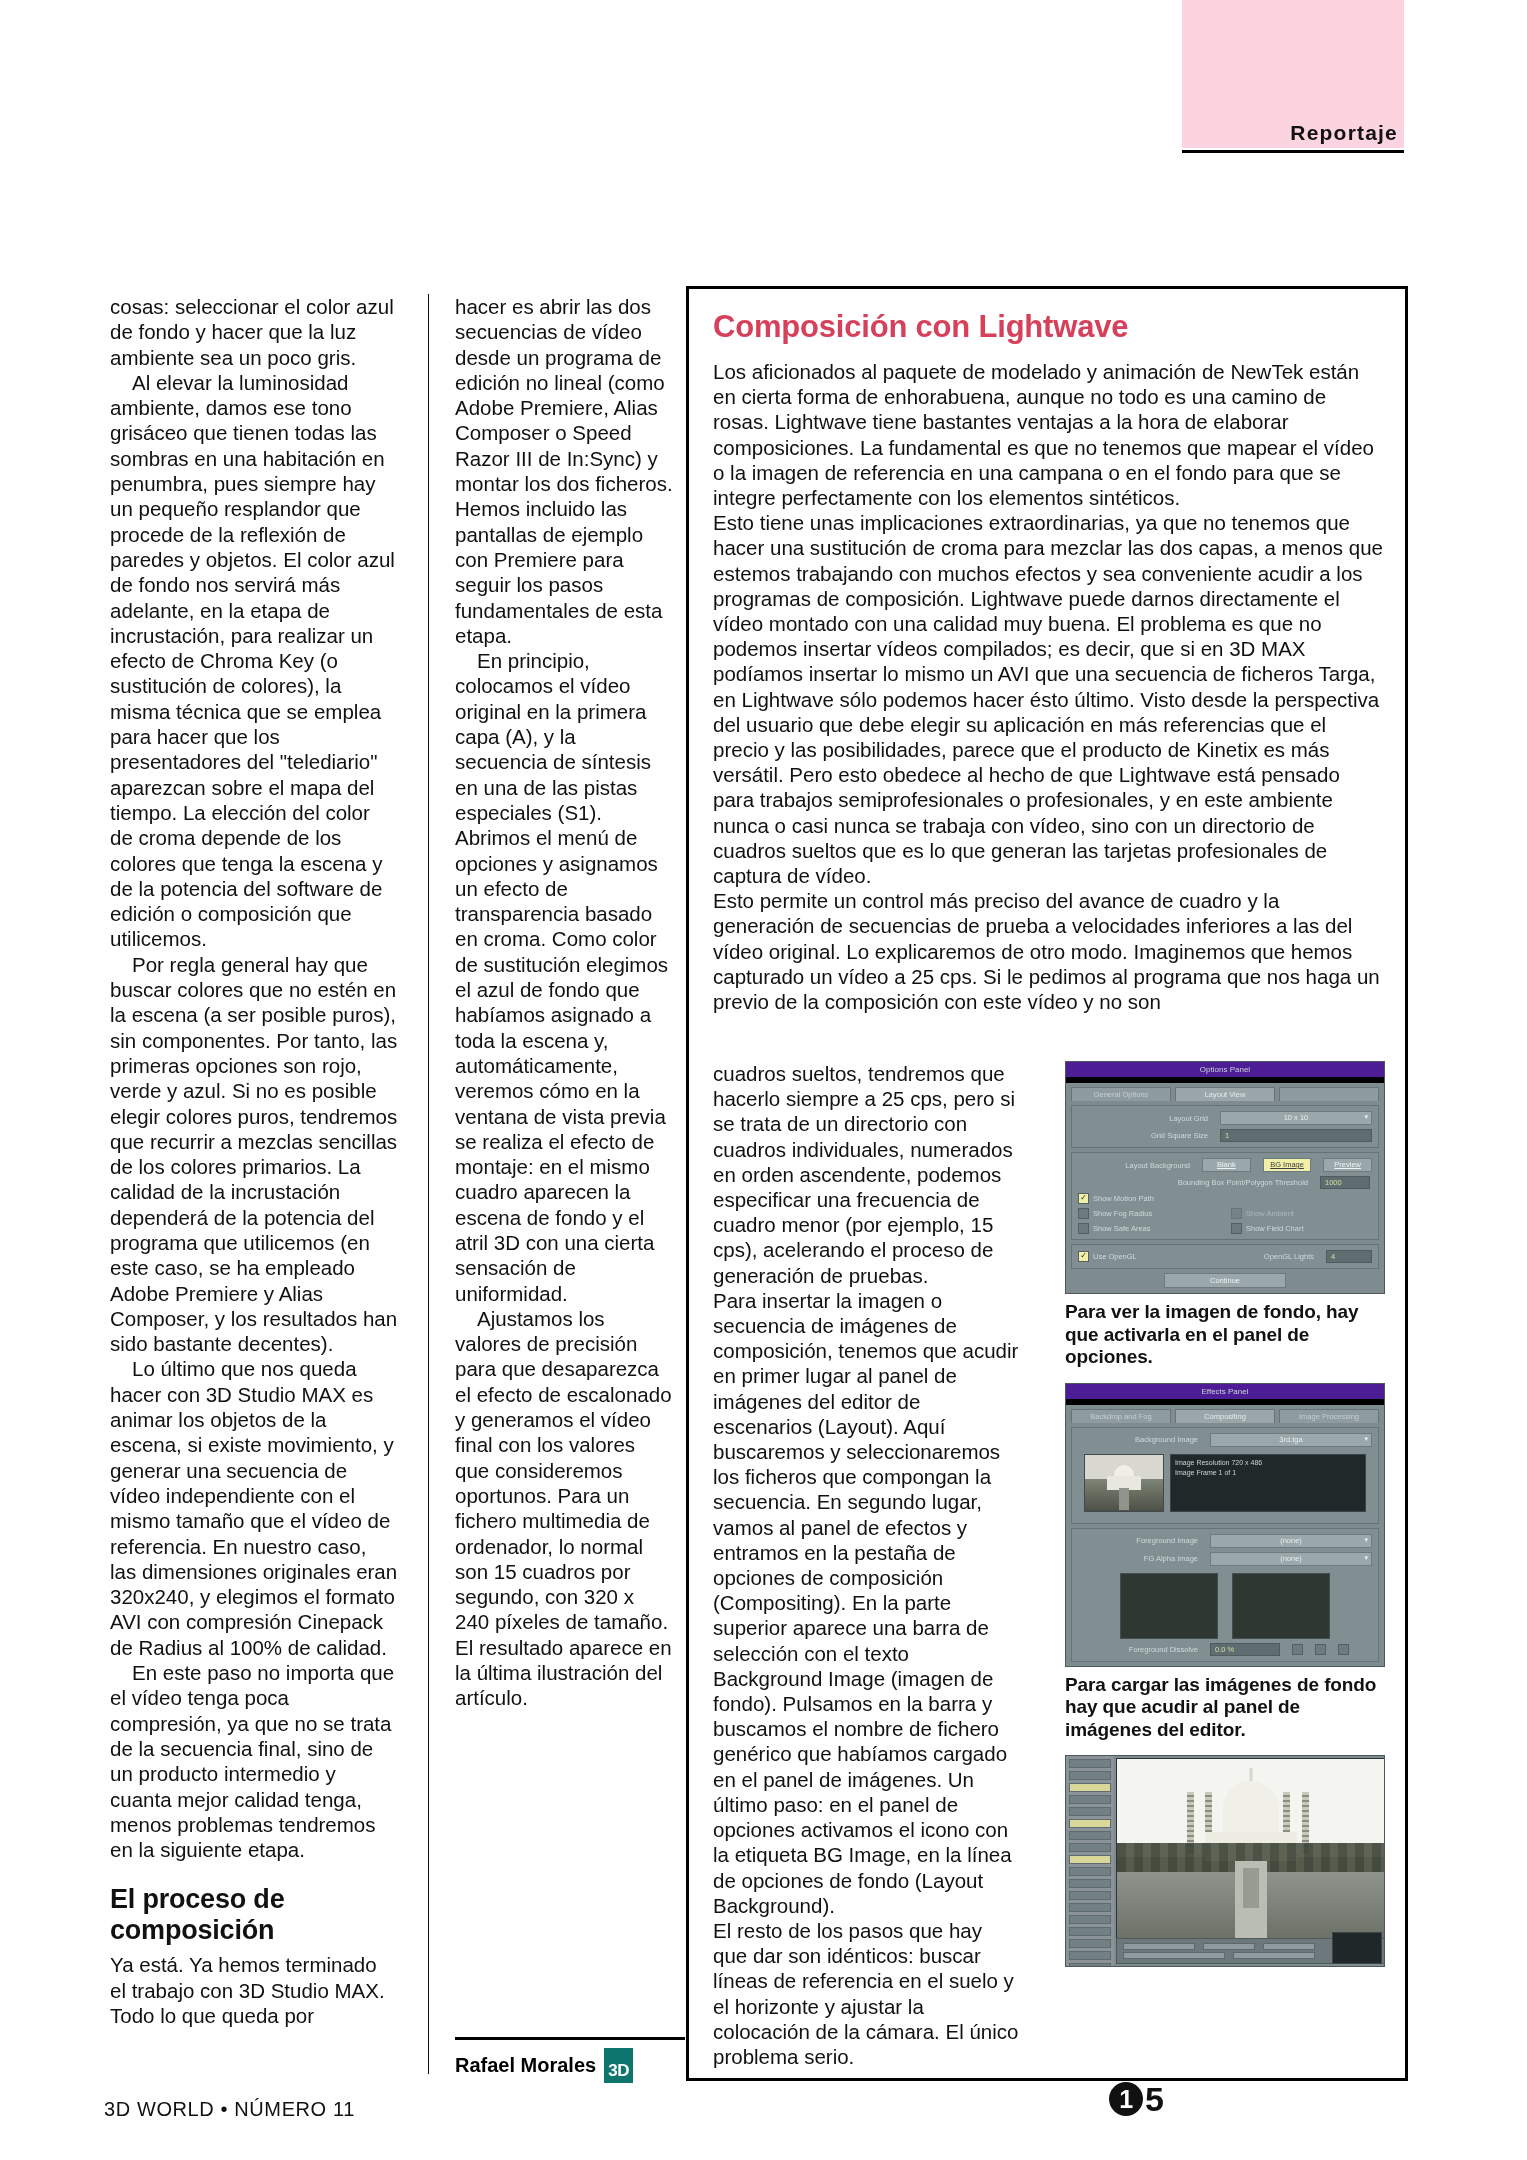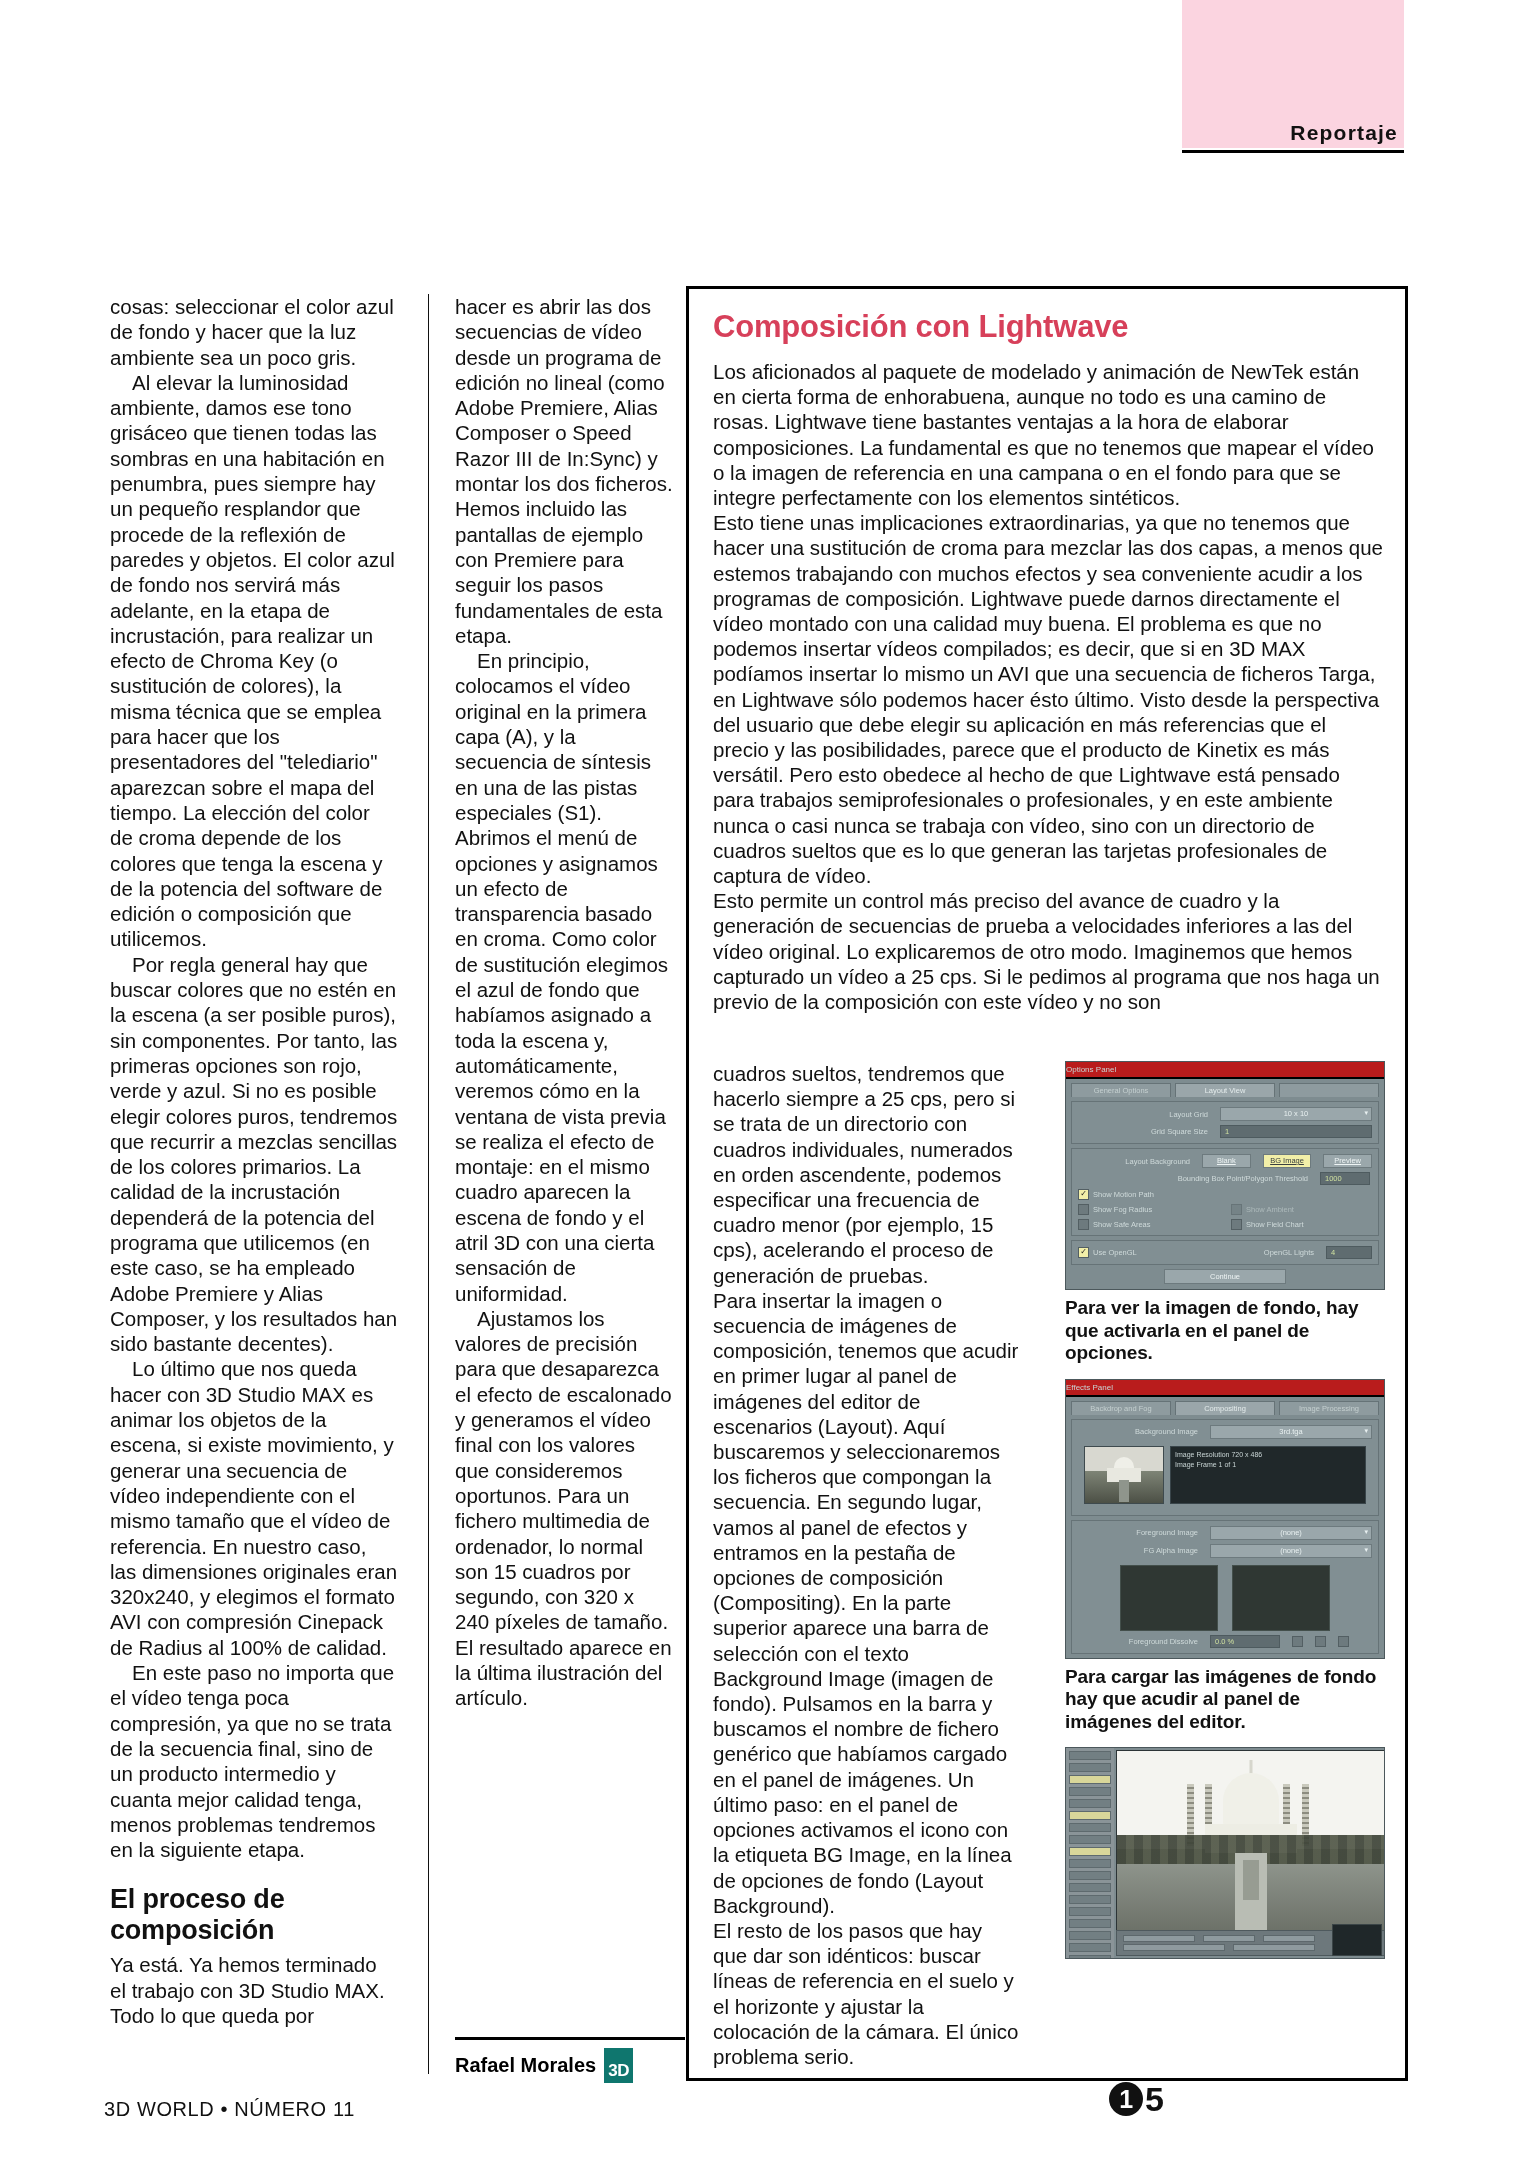--- a/index.html
+++ b/index.html
@@ -183,24 +183,24 @@
     box-sizing: border-box;
     font-family: "Liberation Sans", sans-serif;
     font-size: 7px;
     color: #d8e2e2;
     position: relative;
     overflow: hidden;
   }
   .lw-title {
     height: 15px;
     line-height: 15px;
-    text-align: left;
-    background: #b91c1c;
+    text-align: center;
+    background: #4c1d95;
     color: #c9d4d4;
-    border-bottom: 2px solid #000000;
+    border-bottom: 6px solid #000000;
     font-size: 8px;
   }
   .lw-tabs { display: flex; gap: 4px; padding: 4px 5px 0 5px; }
   .lw-tab {
     flex: 1;
     height: 13px;
     line-height: 13px;
     text-align: center;
     background: #8e9b9f;
     border: 1px solid #667377;

